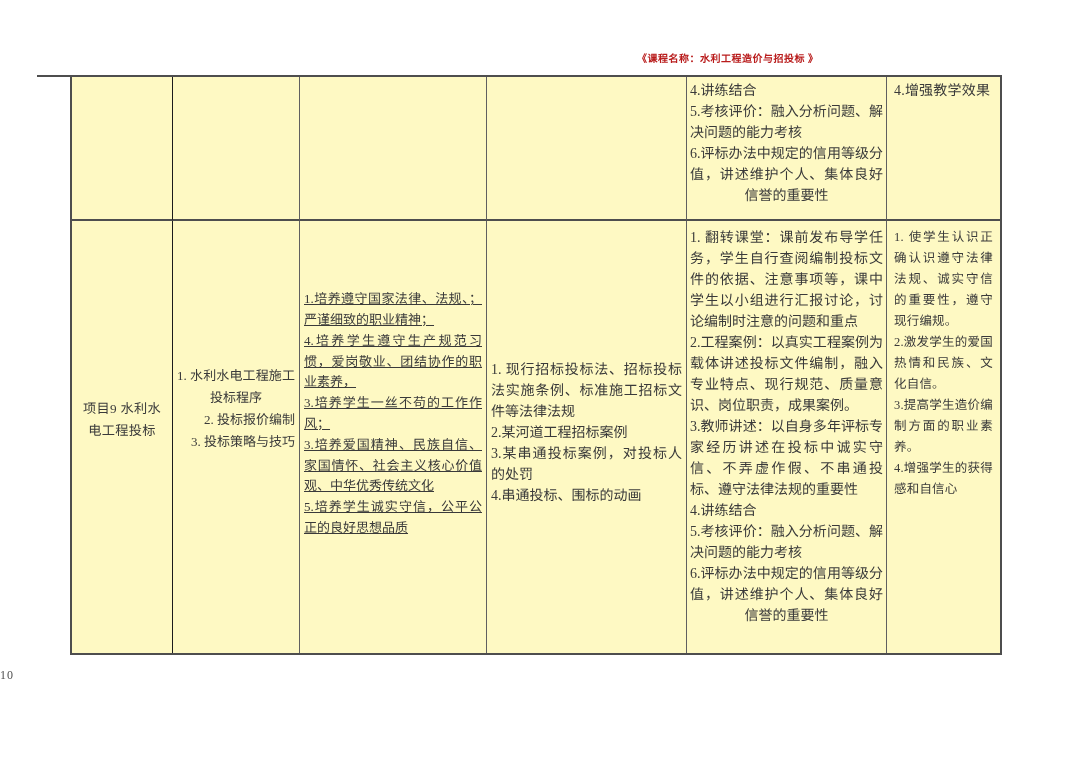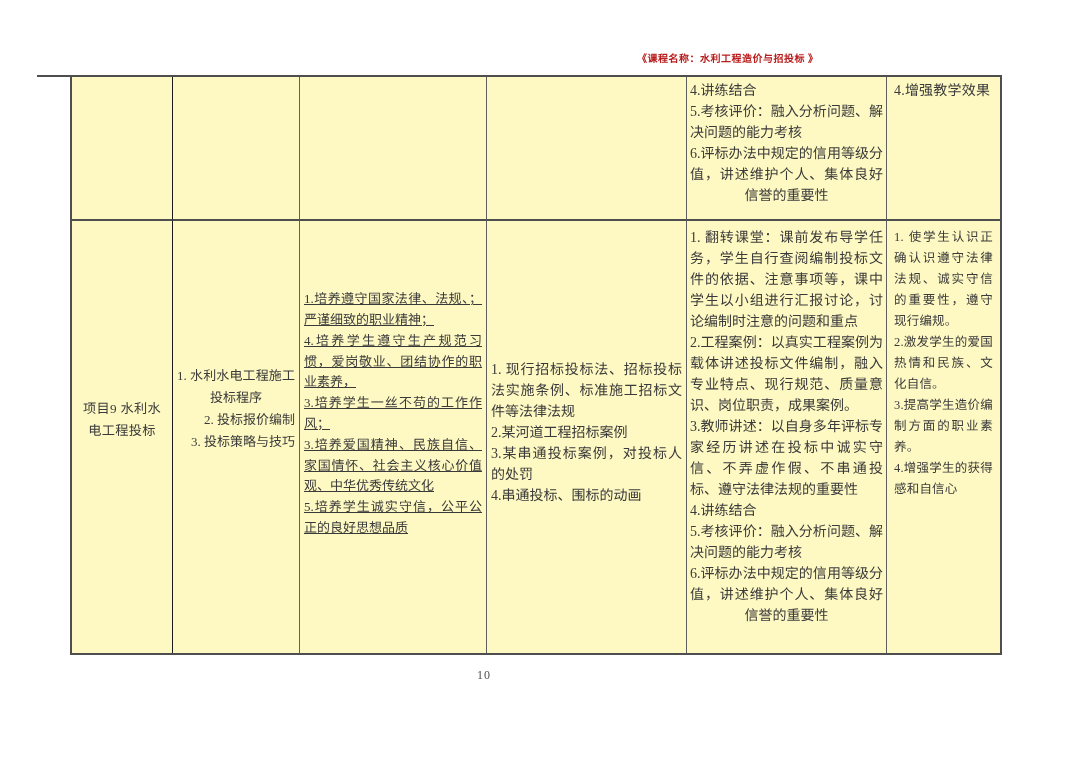--- a/index.html
+++ b/index.html
@@ -72,21 +72,21 @@
   .methods p:last-child{text-align-last:center;}
   .r1.methods{padding-top:3px;}
   .effects{
     font-size:12.5px;line-height:21px;letter-spacing:.2px;
     padding:6px 7px 2px 7px;
   }
   .effects p{text-align:justify;}
   .r1.effects{padding-top:3px;font-size:14px;}
   .page-number{
     position:absolute;left:0;top:668px;width:968px;
-    text-align:center;font-size:12px;color:#4f4f4f;letter-spacing:1px;
+    font-size:12px;color:#4f4f4f;letter-spacing:1px;
   }
 </style>
 </head>
 <body>
 
 <div class="sheet">
 
   <div class="header-title">《课程名称：水利工程造价与招投标 》</div>
 
   <div class="top-ext"></div>

